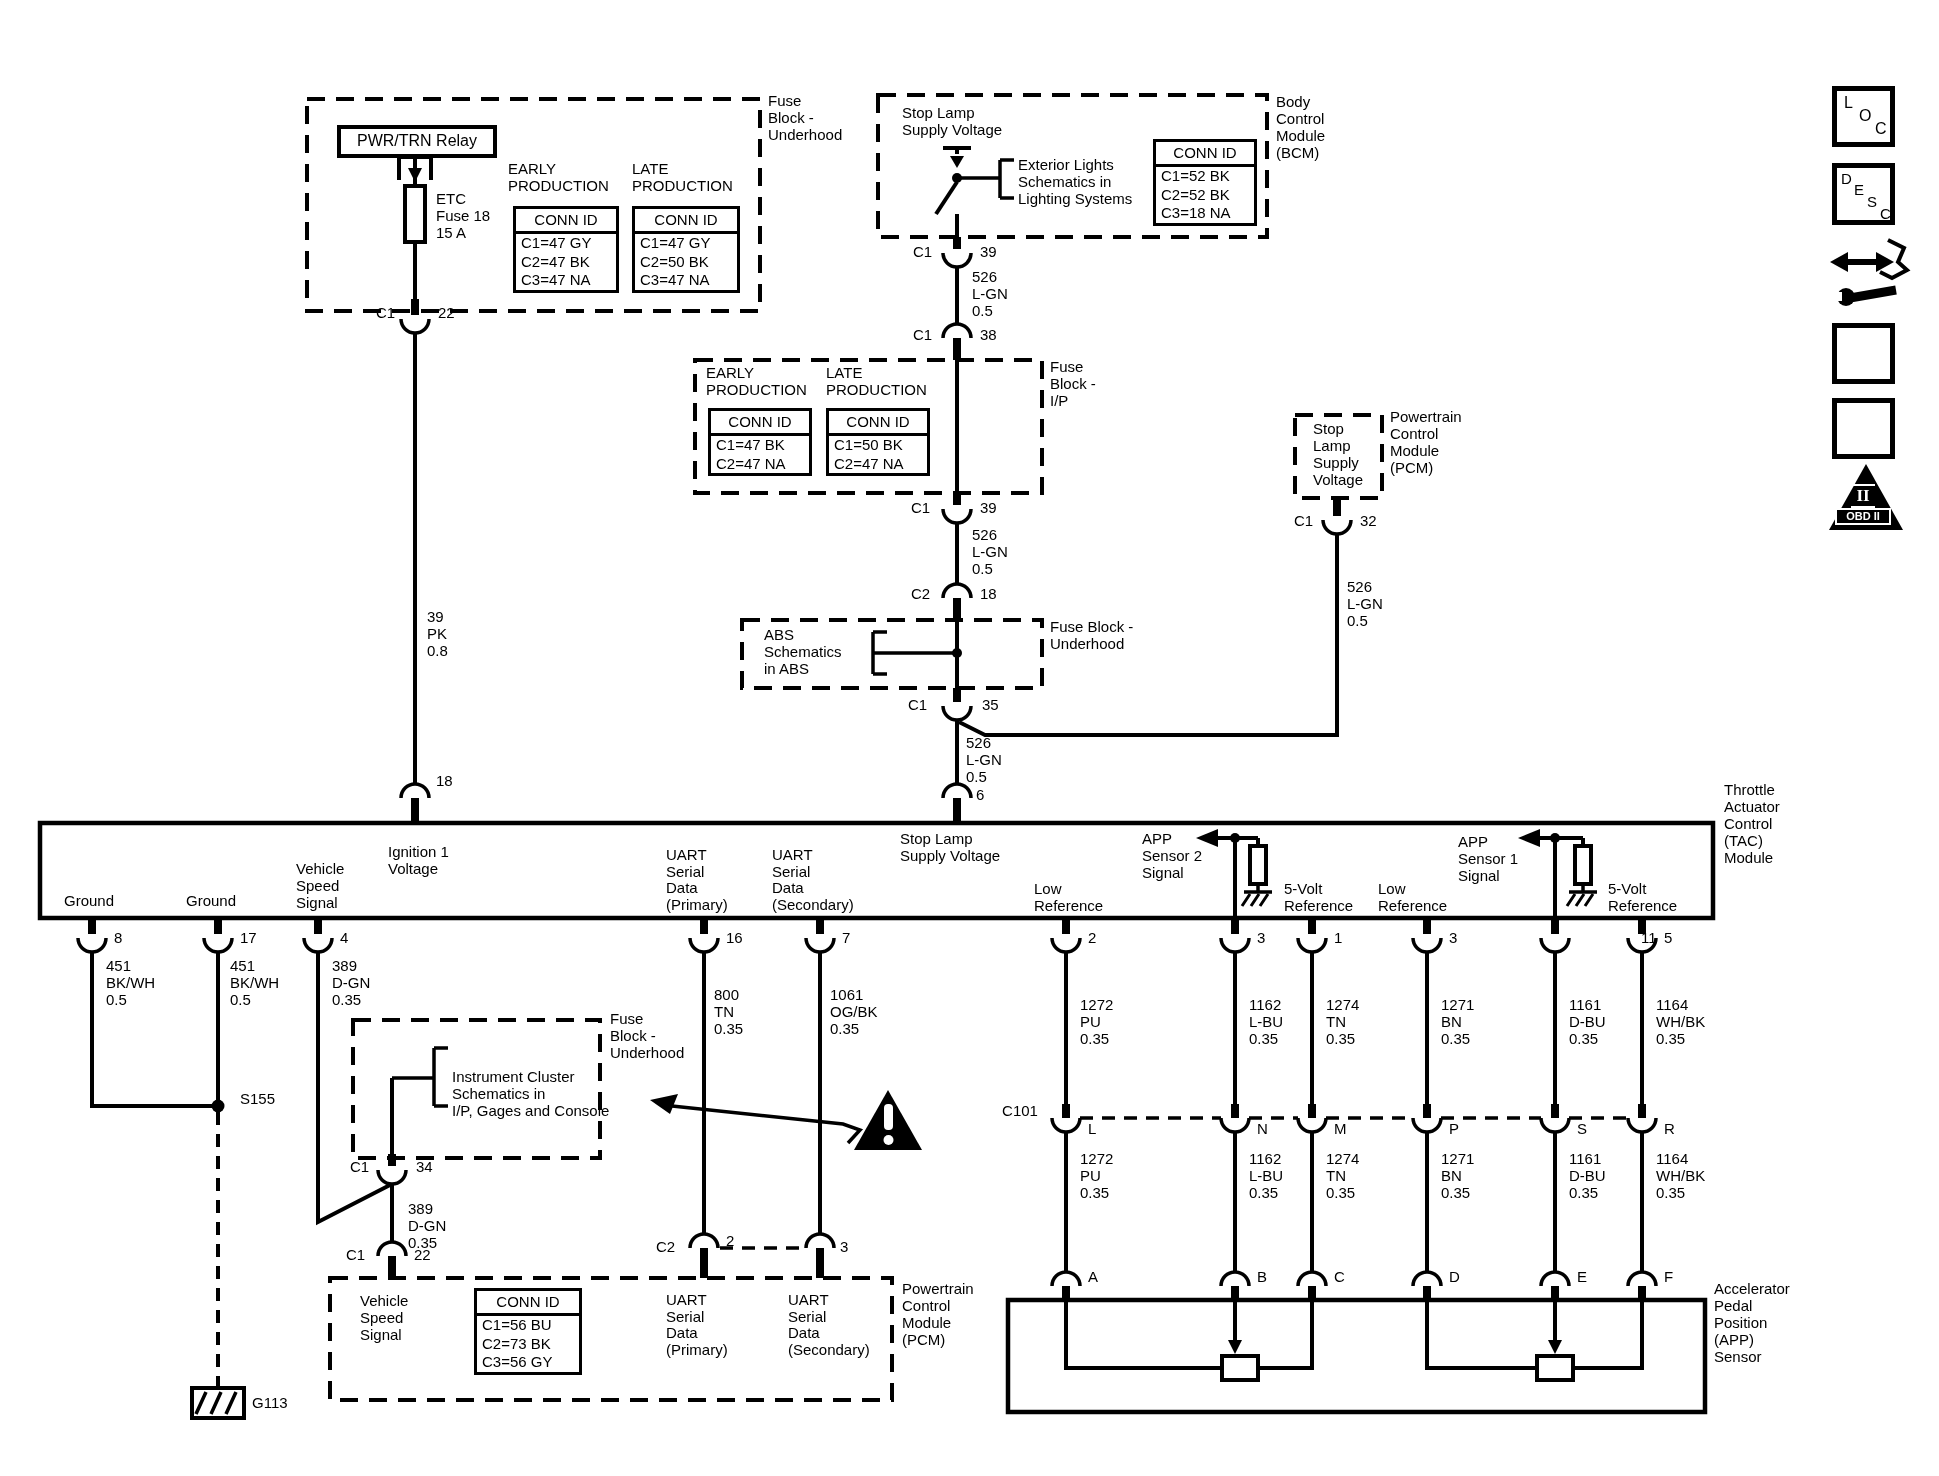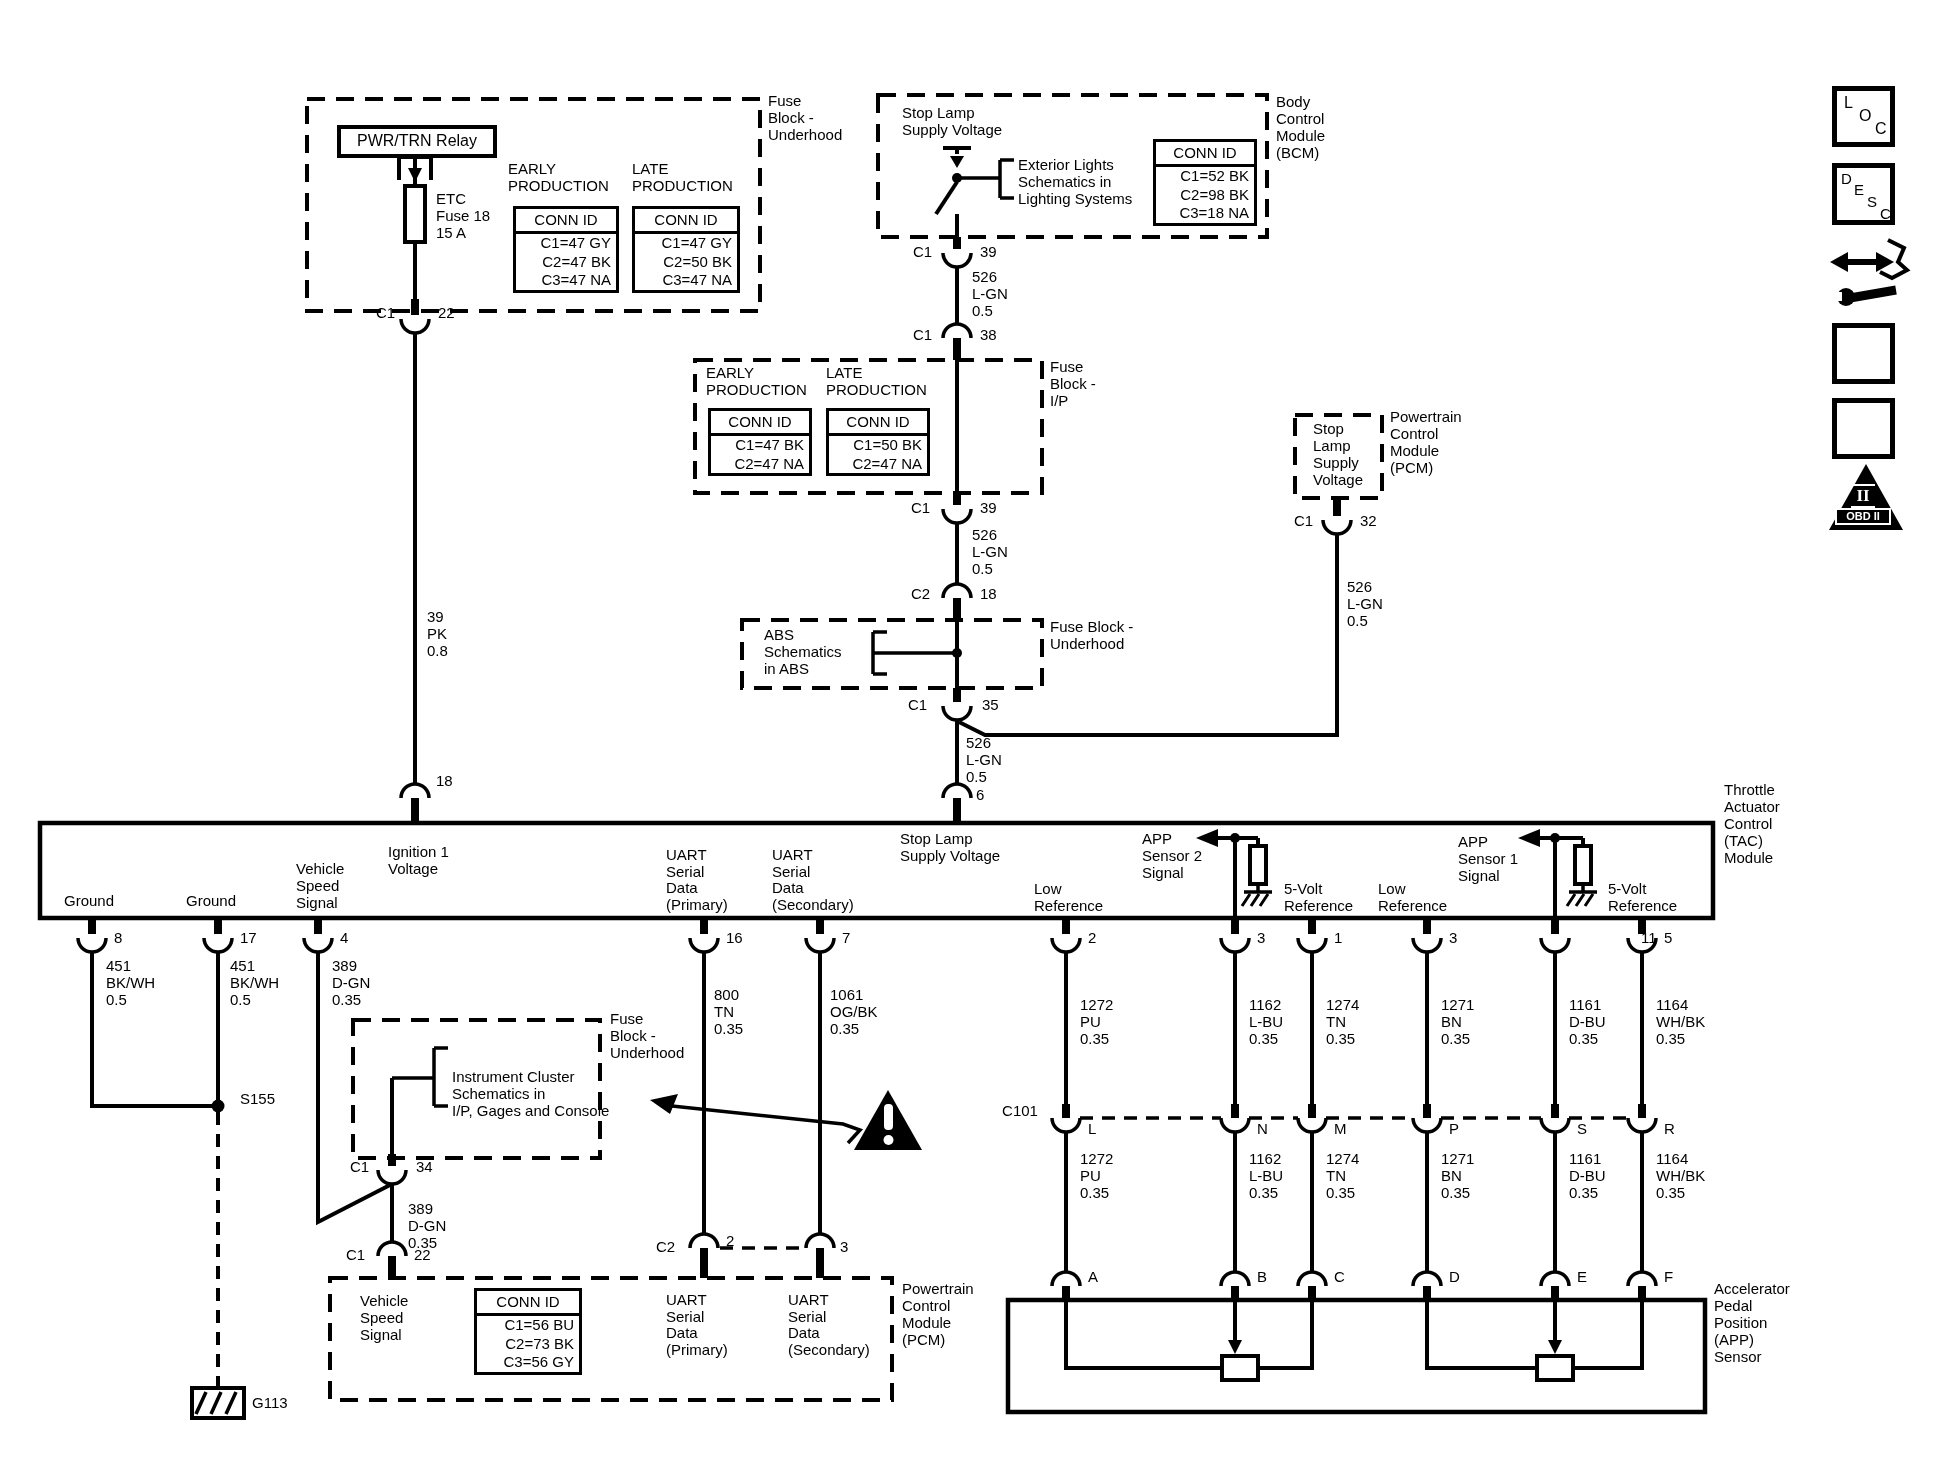--- a/index.html
+++ b/index.html
@@ -3,21 +3,21 @@
 <meta charset="utf-8">
 <style>
   * { margin:0; padding:0; box-sizing:border-box; }
   html,body { background:#fff; }
   .stage { position:relative; width:1939px; height:1476px; background:#fff;
            font-family:"Liberation Sans", sans-serif; color:#000; overflow:hidden; }
   svg.wires { position:absolute; left:0; top:0; }
   .lbl { position:absolute; font-size:15px; line-height:1.14; white-space:pre-line; z-index:3; }
   .ctable { position:absolute; background:#fff; border:3px solid #000; font-size:15px; line-height:1.25; z-index:3; }
   .ctable .hd { padding:2px 5px 1px; text-align:center; border-bottom:3px solid #000; }
-  .ctable .rw { padding:0 5px;text-align:right; }
+  .ctable .rw { padding:0 5px; }
   .relaybox { position:absolute; left:337px; top:125px; width:160px; height:33px;
               border:4px solid #000; background:#fff; text-align:center;
               font-size:16px; padding-top:3px; z-index:3; }
   .btn { position:absolute; width:63px; border:5px solid #000; background:#fff; z-index:3; }
   .btn span { position:absolute; font-size:16px; }
   .obdwrap { position:absolute; z-index:4; text-align:center; }
   .obd-ii { position:absolute; left:22px; top:20px; width:24px; color:#fff;
             font-family:"Liberation Serif", serif; font-weight:bold; font-size:17px;
             border-top:2px solid #fff; border-bottom:2px solid #fff; }
   .obd-banner { position:absolute; left:6px; top:44px; width:56px; height:17px;
@@ -278,21 +278,21 @@
   <div class="lbl" style="left:436px;top:772px">18</div>
 
   <div class="lbl" style="left:902px;top:104px">Stop Lamp
 Supply Voltage</div>
   <div class="lbl" style="left:1018px;top:156px">Exterior Lights
 Schematics in
 Lighting Systems</div>
   <div class="ctable" style="left:1153px;top:139px;width:104px">
     <div class="hd">CONN ID</div>
     <div class="rw">C1=52 BK</div>
-    <div class="rw">C2=98 BK</div>
+    <div class="rw">C2=52 BK</div>
     <div class="rw">C3=18 NA</div>
   </div>
   <div class="lbl" style="left:1276px;top:93px">Body
 Control
 Module
 (BCM)</div>
   <div class="lbl" style="left:913px;top:243px">C1</div>
   <div class="lbl" style="left:980px;top:243px">39</div>
   <div class="lbl" style="left:972px;top:268px">526
 L-GN

